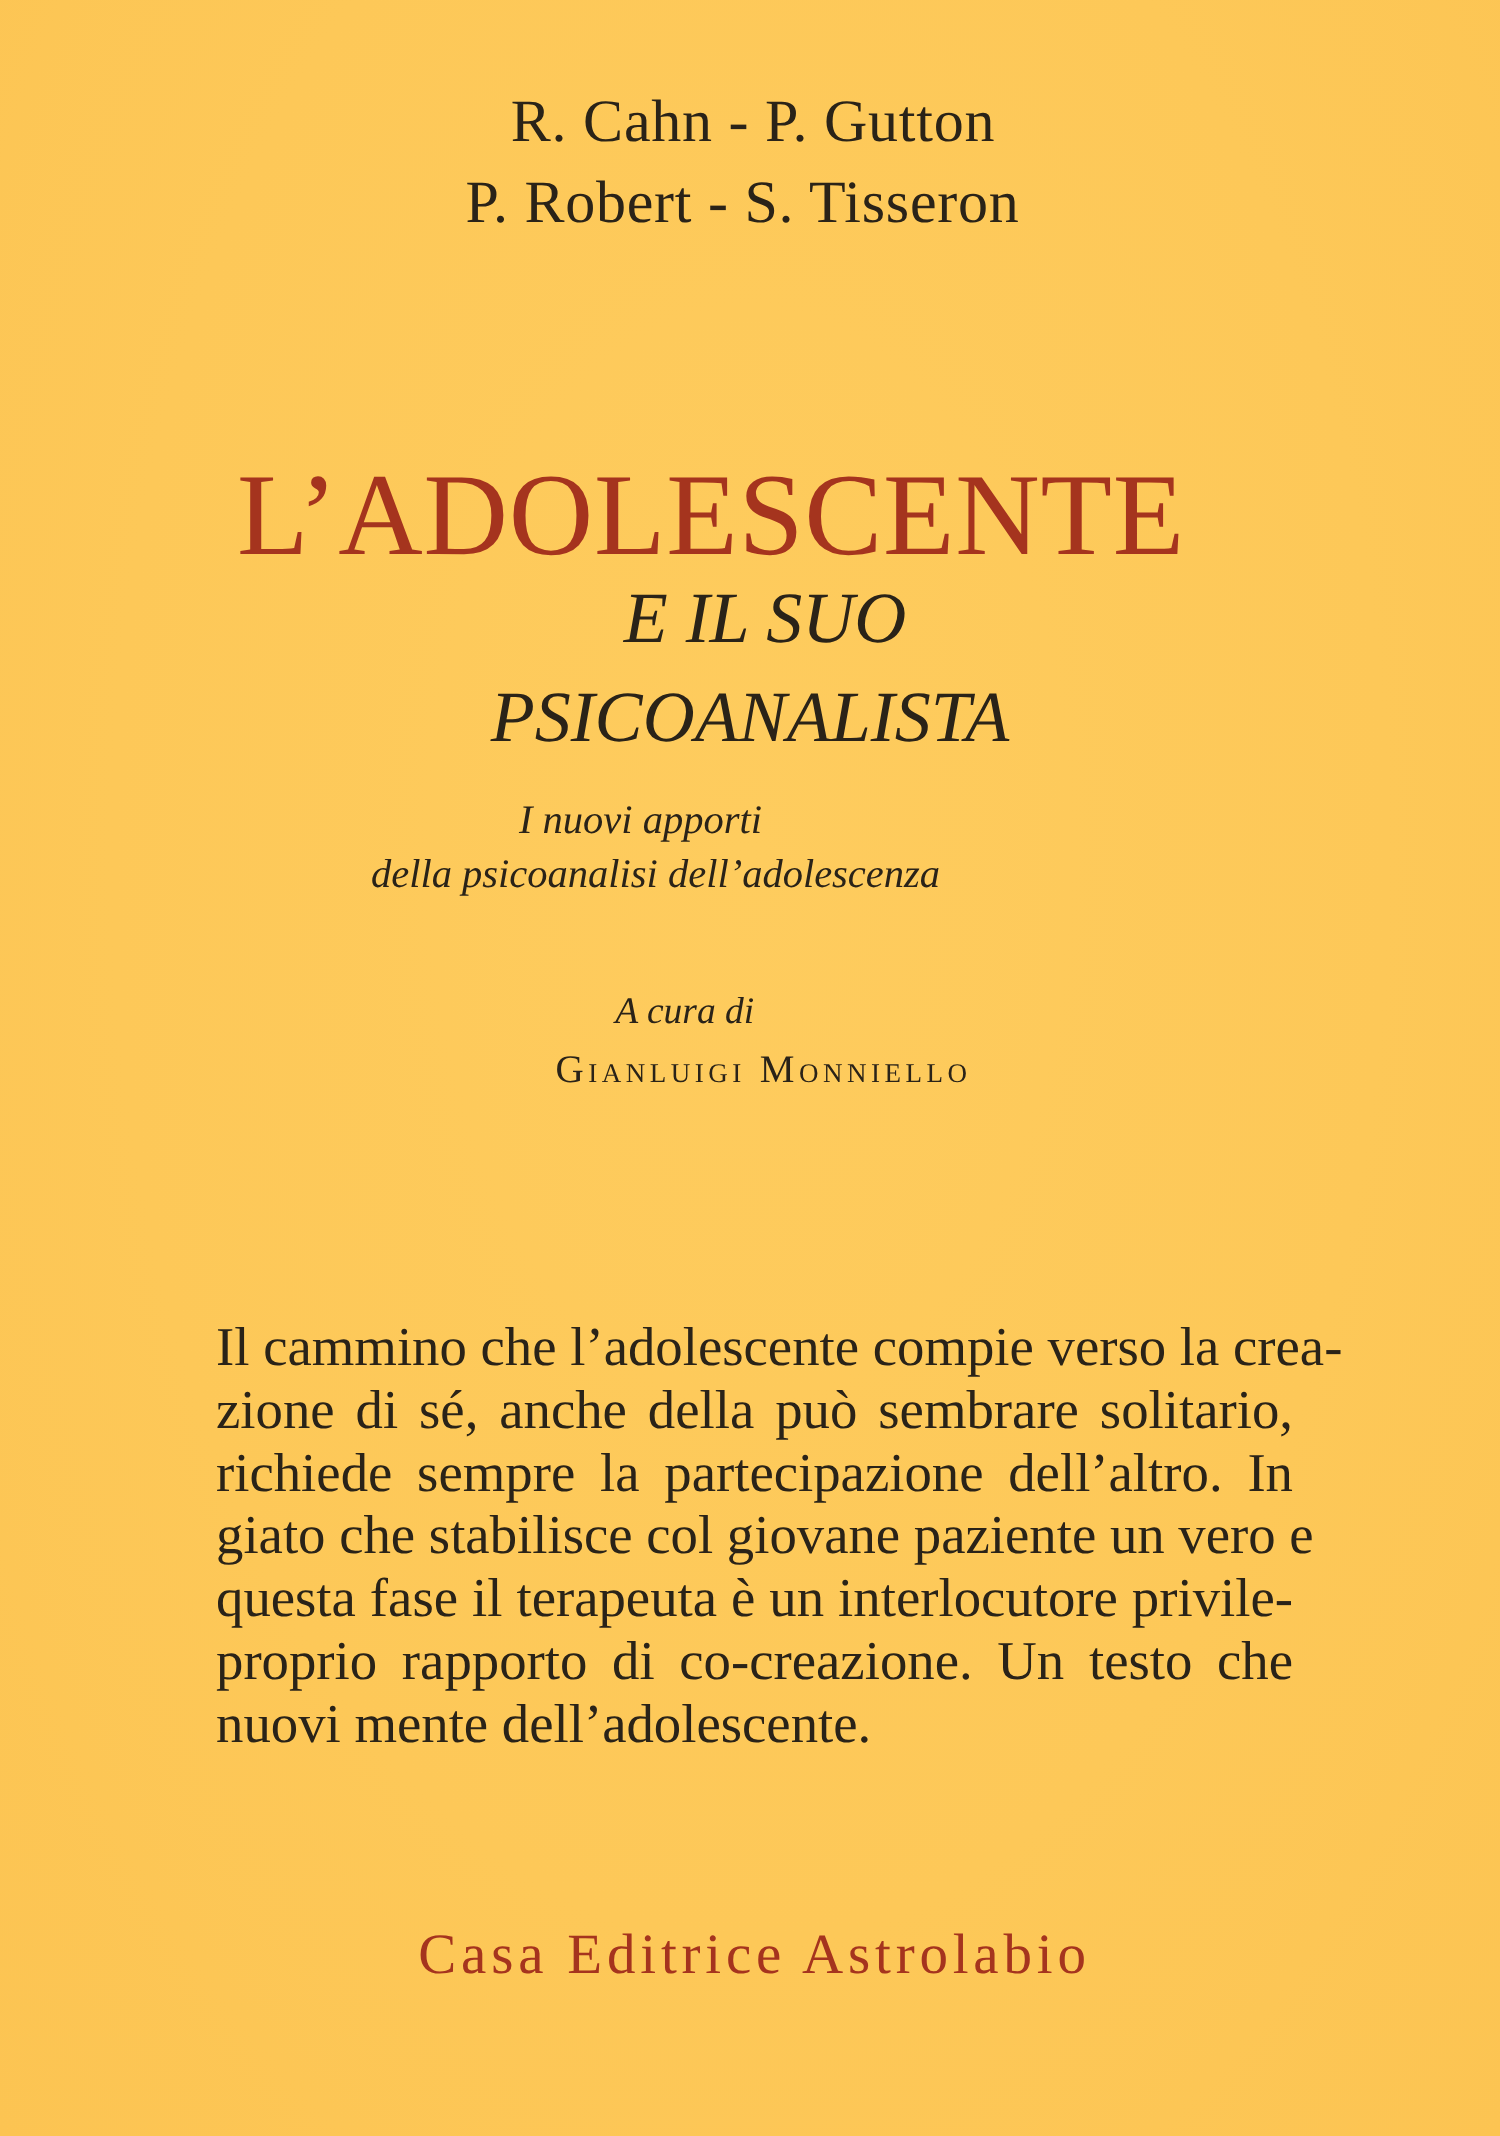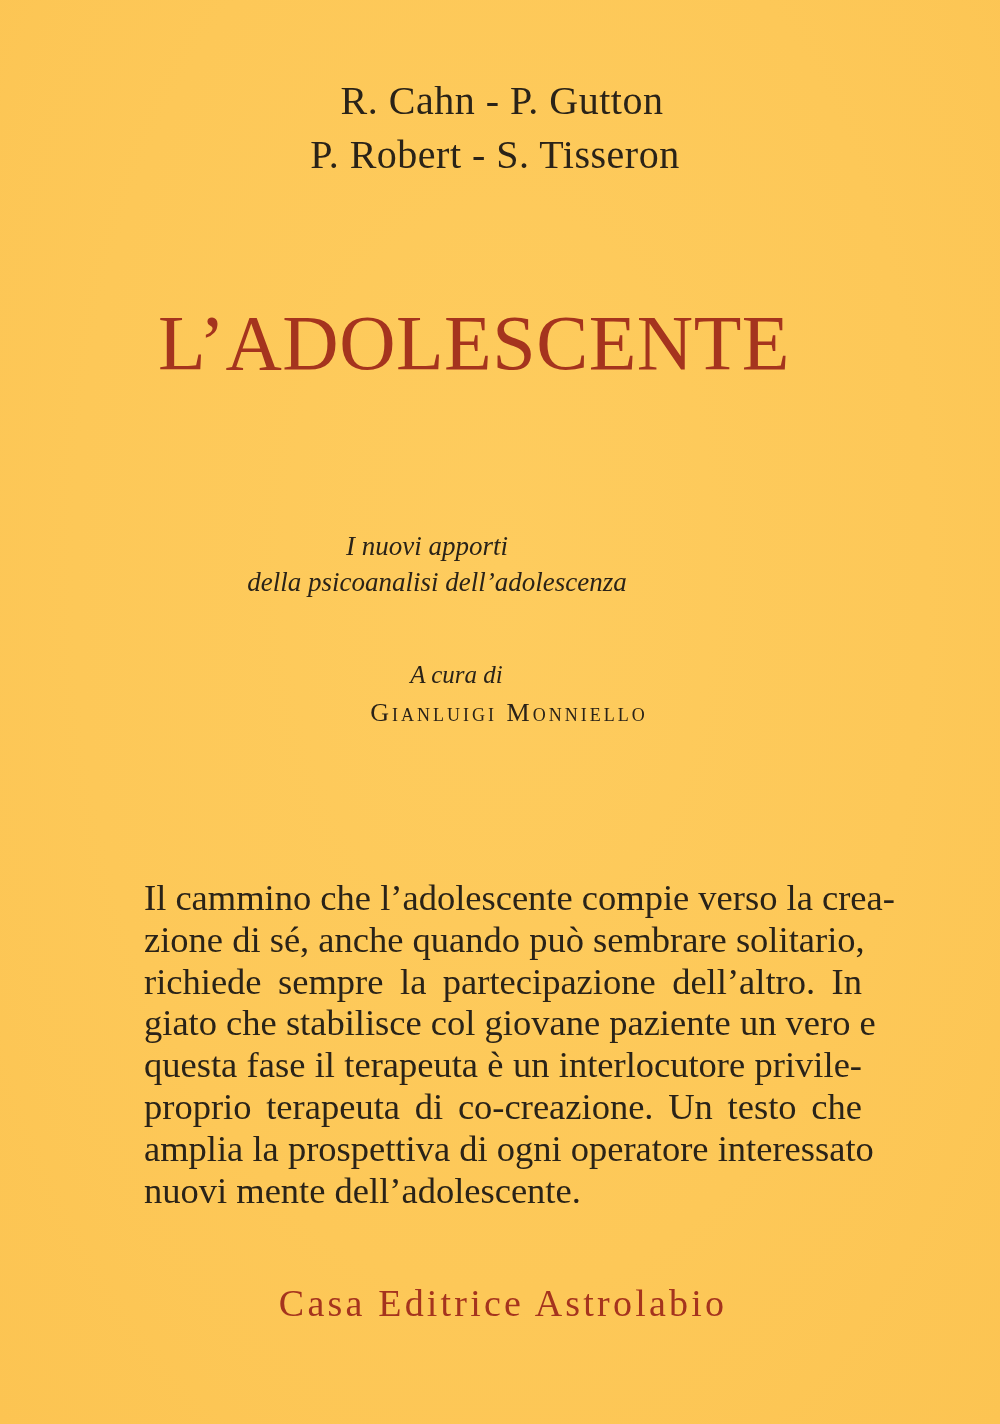--- a/index.html
+++ b/index.html
@@ -15,21 +15,21 @@
       font-family: "Liberation Serif", "DejaVu Serif", serif;
       color: #2A2318;
     }
     .cover {
       position: absolute;
       inset: 0;
       background: radial-gradient(ellipse at 50% 40%, #FECC5E 0%, #FDC858 60%, #FCC452 100%);
     }
     .authors {
       position: absolute;
-      top: 74px;
+      top: 54px;
       left: 0;
       width: 1000px;
       text-align: center;
       font-size: 40px;
       line-height: 54px;
       letter-spacing: 0.5px;
     }
     .authors .line {
       display: block;
     }
@@ -137,35 +137,38 @@
 
 <div class="cover">
 
   <div class="authors">
     <span class="line line1">R. Cahn - P. Gutton</span>
     <span class="line line2">P. Robert - S. Tisseron</span>
   </div>
 
   <div class="title">L’ADOLESCENTE</div>
 
+  <div class="subtitle">
+    <span class="line line1">E IL SUO</span>
+    <span class="line line2">PSICOANALISTA</span>
+  </div>
 
   <div class="tagline">
     <span class="line line1">I nuovi apporti</span>
     <span class="line line2">della psicoanalisi dell’adolescenza</span>
   </div>
 
   <div class="editor-label">A cura di</div>
   <div class="editor-name">Gianluigi Monniello</div>
 
   <div class="blurb">
     <span class="line">Il cammino che l’adolescente compie verso la crea-</span>
-    <span class="line">zione di sé, anche quando può sembrare solitario,</span>
+    <span class="line">zione di sé, anche della può sembrare solitario,</span>
     <span class="line">richiede sempre la partecipazione dell’altro. In</span>
     <span class="line">giato che stabilisce col giovane paziente un vero e</span>
     <span class="line">questa fase il terapeuta è un interlocutore privile-</span>
-    <span class="line">proprio terapeuta di co-creazione. Un testo che</span>
-    <span class="line">amplia la prospettiva di ogni operatore interessato</span>
+    <span class="line">proprio rapporto di co-creazione. Un testo che</span>
     <span class="line last">nuovi mente dell’adolescente.</span>
   </div>
 
   <div class="publisher">Casa Editrice Astrolabio</div>
 
 </div>
 
 </body></html>

